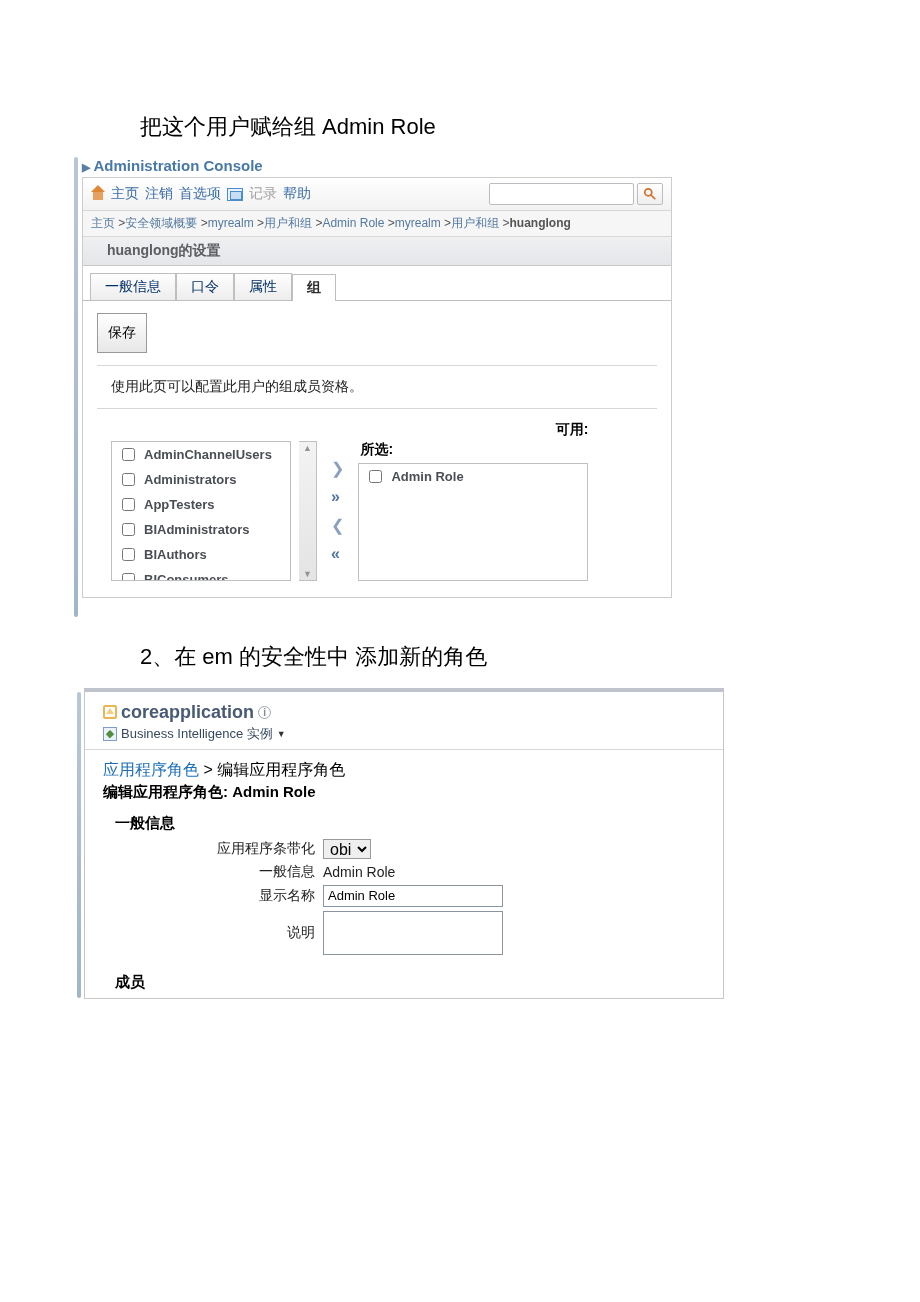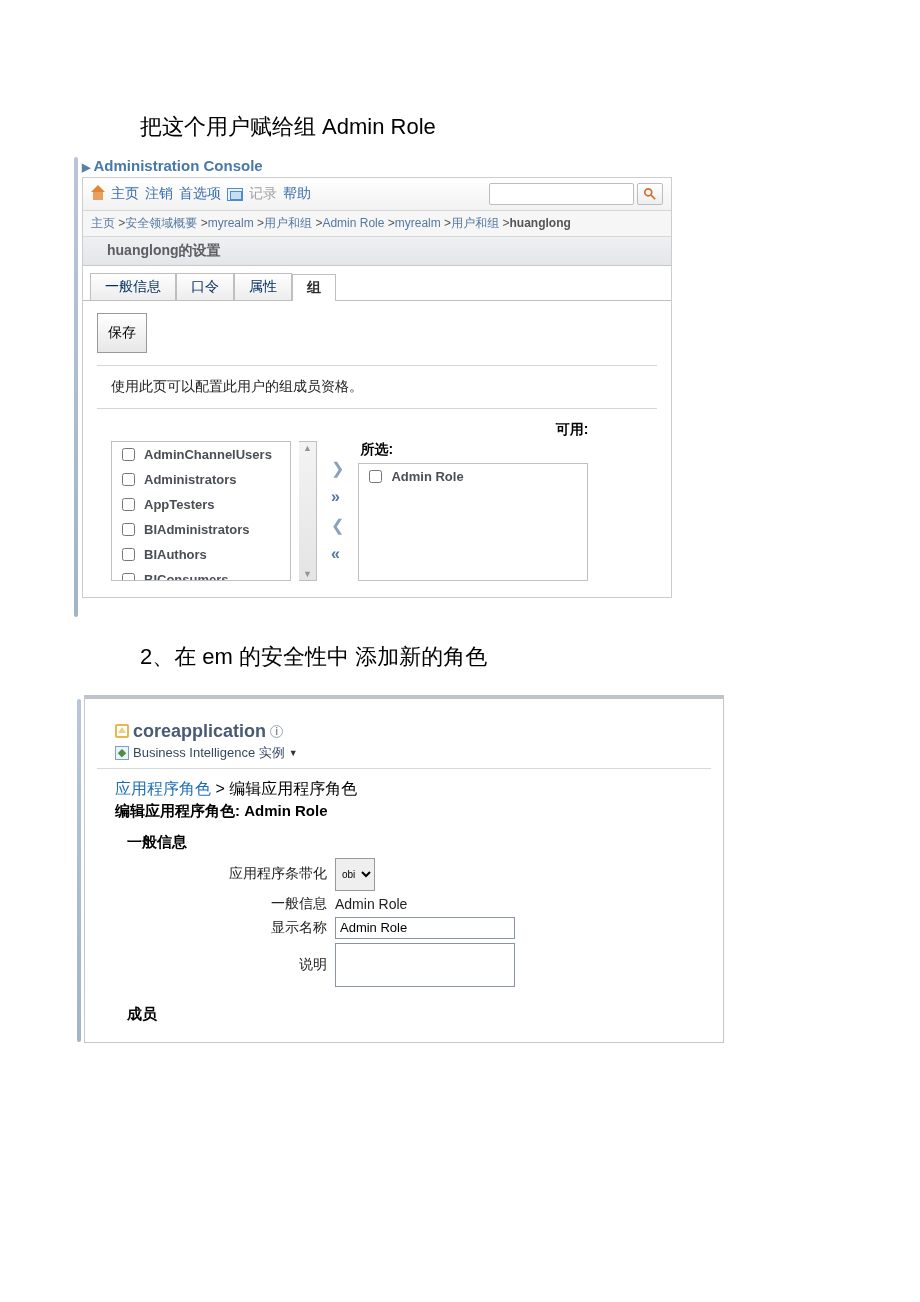--- a/index.html
+++ b/index.html
@@ -168,22 +168,22 @@
     display:flex;align-items:center;gap:6px;font-weight:bold;
     color:#4a4e55;font-size:13px;
   }
   .watermark{
     font-size:46px;font-weight:600;color:#e7e7e7;
     letter-spacing:-1px;margin:-6px 0 0 114px;
     font-family:Arial,sans-serif;
   }
   
   .em-wrap{
-    margin:19px 0 0 4px;border:1px solid #c6c6c6;
-    border-top:4px solid #bfc4cc;padding:12px;background:#fff;
+    margin:12px 0 0 4px;border:1px solid #c6c6c6;
+    border-top:4px solid #bfc4cc;padding:0;background:#fff;
   }
   .em-top{ padding:10px 14px 6px 18px;border-bottom:1px solid #d4d8db;}
   .em-title{ font-size:18px;font-weight:bold;color:#495a74;display:flex;align-items:center;gap:4px;}
   .em-title .up{
     width:14px;height:14px;border:2px solid #e8b653;position:relative;border-radius:2px;
     display:inline-block;
   }
   .em-title .up::after{
     content:"";position:absolute;left:1px;top:1px;
     border-left:4px solid transparent;border-right:4px solid transparent;
@@ -209,21 +209,21 @@
   .em-heading{ font-weight:bold;font-size:15px;margin-bottom:12px;}
   .em-section{ font-weight:bold;font-size:15px;margin:6px 0 6px 12px;}
   .form-row{
     display:flex;align-items:center;margin:4px 0;
   }
   .form-row label{
     width:220px;text-align:right;font-size:14px;color:#222;padding-right:8px;
   }
   .form-row .val{ font-size:14px;color:#222;}
   .form-row select{
-    border:1px solid #999;font-size:10px;padding:0 2px;height:33px;
+    border:1px solid #999;font-size:16px;padding:0 2px;height:20px;
   }
   .form-row input[type=text]{
     border:1px solid #8b95a0;height:22px;width:180px;padding:0 4px;font-size:13px;
   }
   .form-row textarea{
     border:1px solid #8b95a0;width:180px;height:44px;font-size:13px;padding:2px 4px;resize:none;
   }
   .blue-bar{
     position:absolute;left:6px;width:4px;
     background:linear-gradient(#b9c6d5,#a0b5c6);border-radius:2px;

